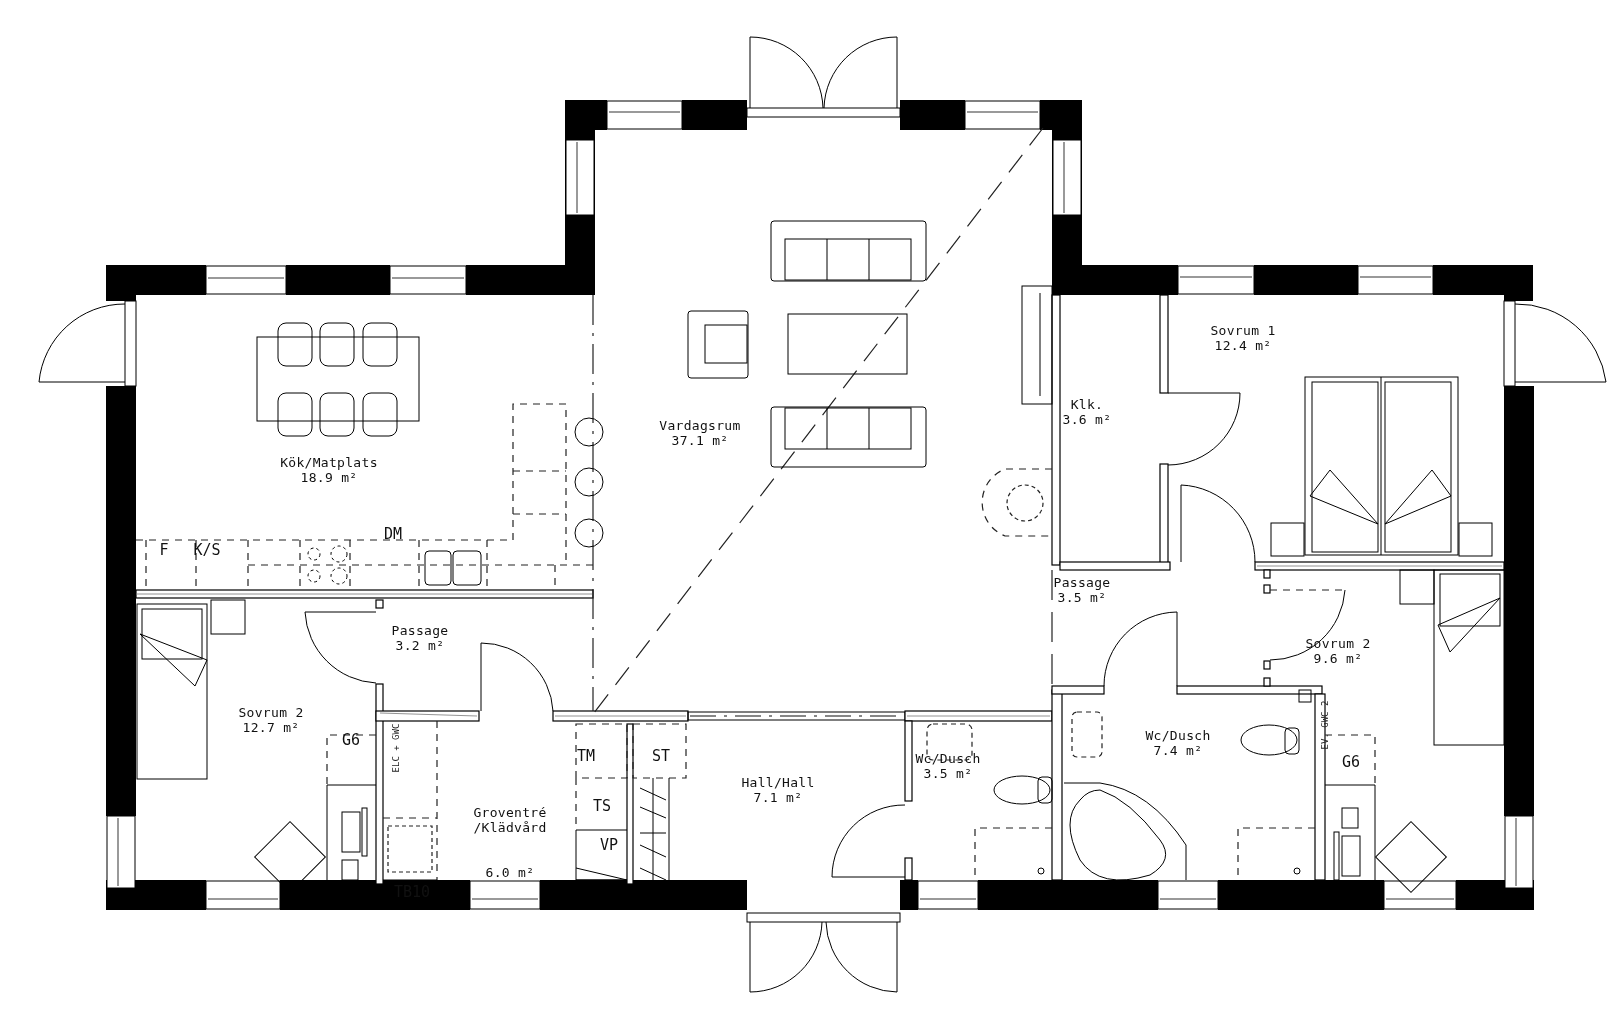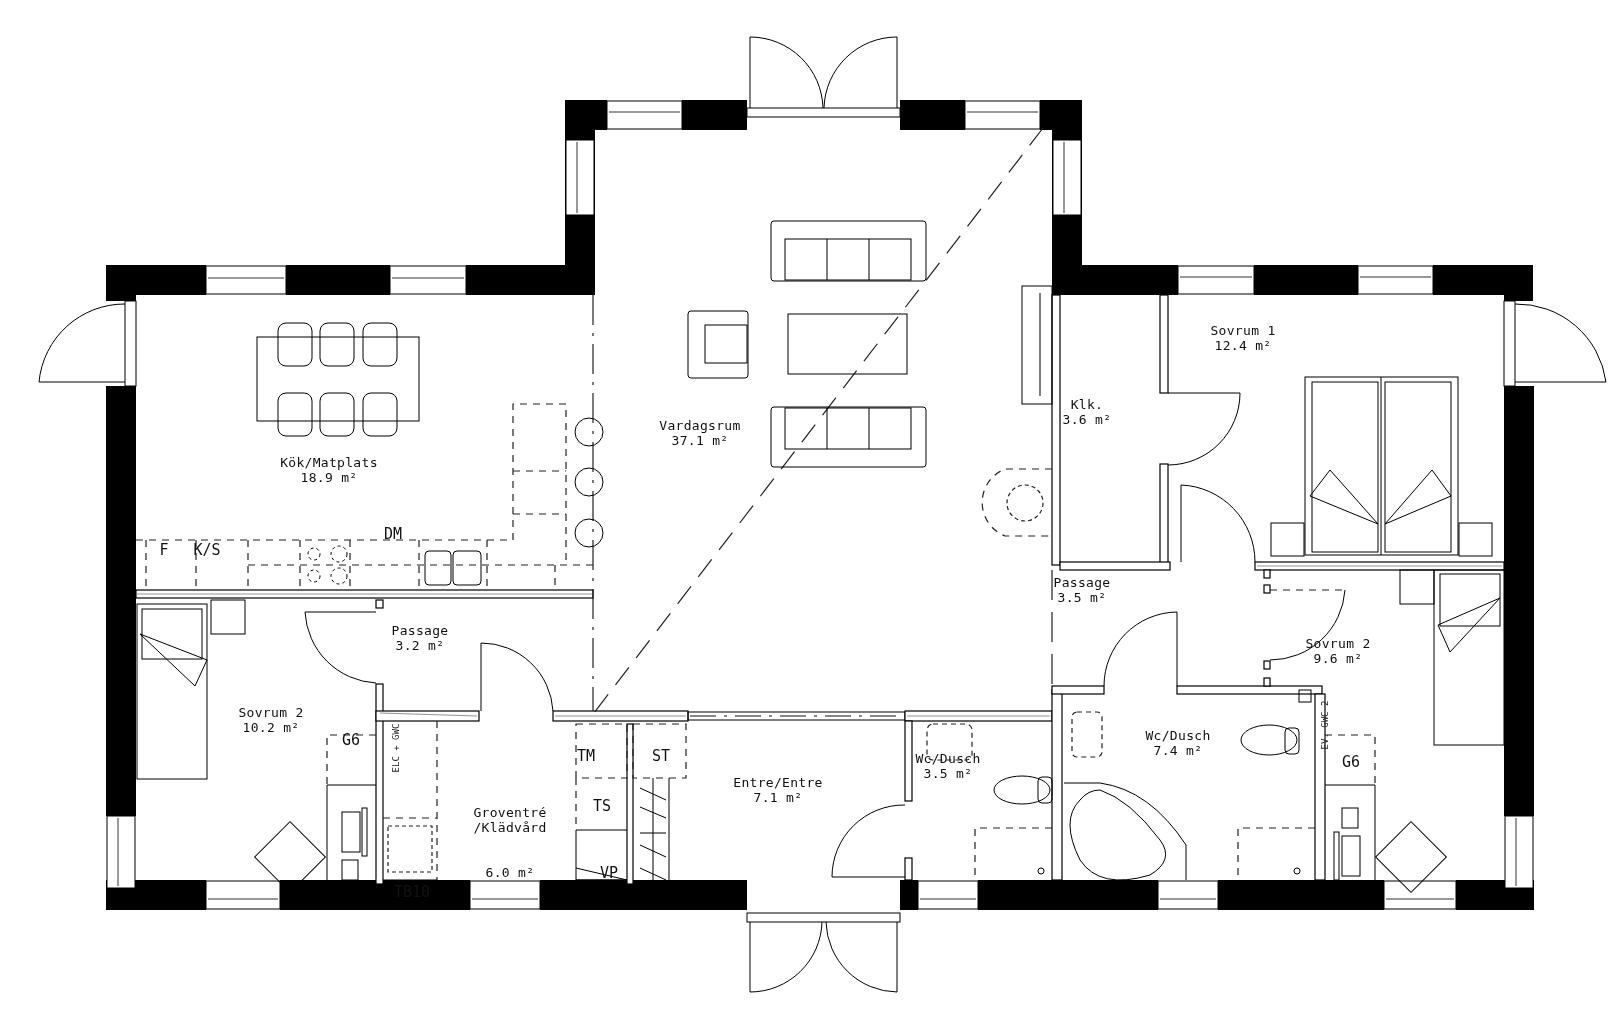--- a/index.html
+++ b/index.html
@@ -356,42 +356,42 @@
 </div>
 <div class="room-label" style="left:1178px;top:728px;">
   <div>Wc/Dusch</div>
   <div>7.4 m²</div>
 </div>
 <div class="room-label" style="left:948px;top:751px;">
   <div>Wc/Dusch</div>
   <div>3.5 m²</div>
 </div>
 <div class="room-label" style="left:778px;top:775px;">
-  <div>Entre/Entre</div>
+  <div>Hall/Hall</div>
   <div>7.1 m²</div>
 </div>
 <div class="room-label" style="left:510px;top:775px;white-space:pre;">
   <div style="white-space:pre;">Groventré
 /Klädvård</div>
   <div>6.0 m²</div>
 </div>
 <div class="room-label" style="left:271px;top:705px;">
   <div>Sovrum 2</div>
-  <div>10.2 m²</div>
+  <div>12.7 m²</div>
 </div>
 <div class="room-label" style="left:420px;top:623px;">
   <div>Passage</div>
   <div>3.2 m²</div>
 </div>
 
 <div class="fix-label" style="left:164px;top:550px;">F</div>
 <div class="fix-label" style="left:207px;top:550px;">K/S</div>
 <div class="fix-label" style="left:393px;top:534px;">DM</div>
 <div class="fix-label" style="left:351px;top:740px;">G6</div>
 <div class="fix-label" style="left:412px;top:892px;">TB10</div>
 <div class="fix-label" style="left:586px;top:756px;">TM</div>
 <div class="fix-label" style="left:661px;top:756px;">ST</div>
 <div class="fix-label" style="left:602px;top:806px;">TS</div>
-<div class="fix-label" style="left:609px;top:845px;margin-top:28px;">VP</div>
+<div class="fix-label" style="left:609px;top:845px;">VP</div>
 <div class="fix-label" style="left:1351px;top:762px;">G6</div>
 
 <div class="vert-label" style="left:396px;top:748px;">ELC + GWC</div>
 <div class="vert-label" style="left:1325px;top:725px;">EV. GWC 2</div>
 
 </body></html>

